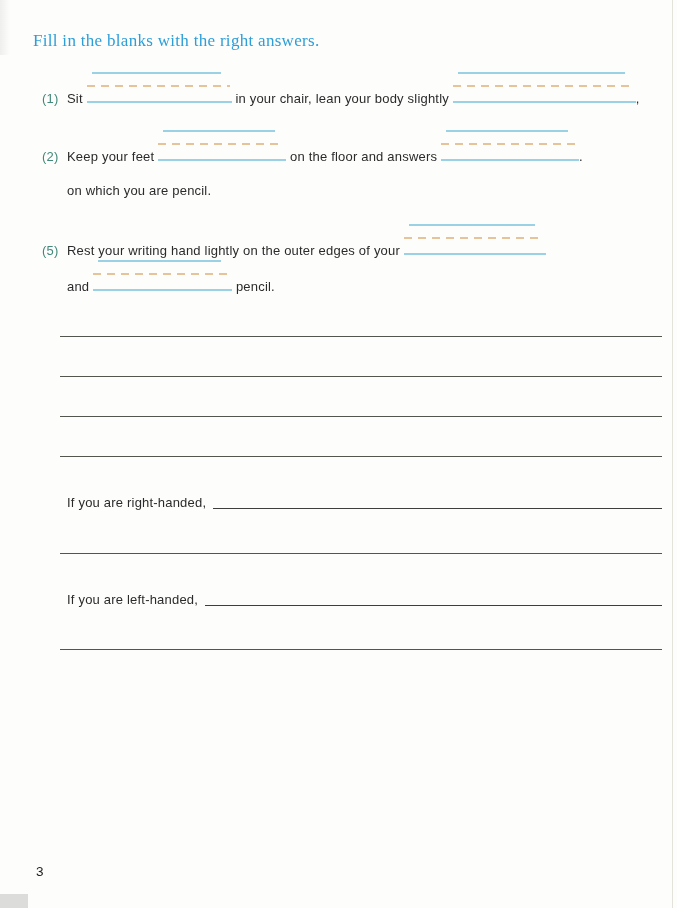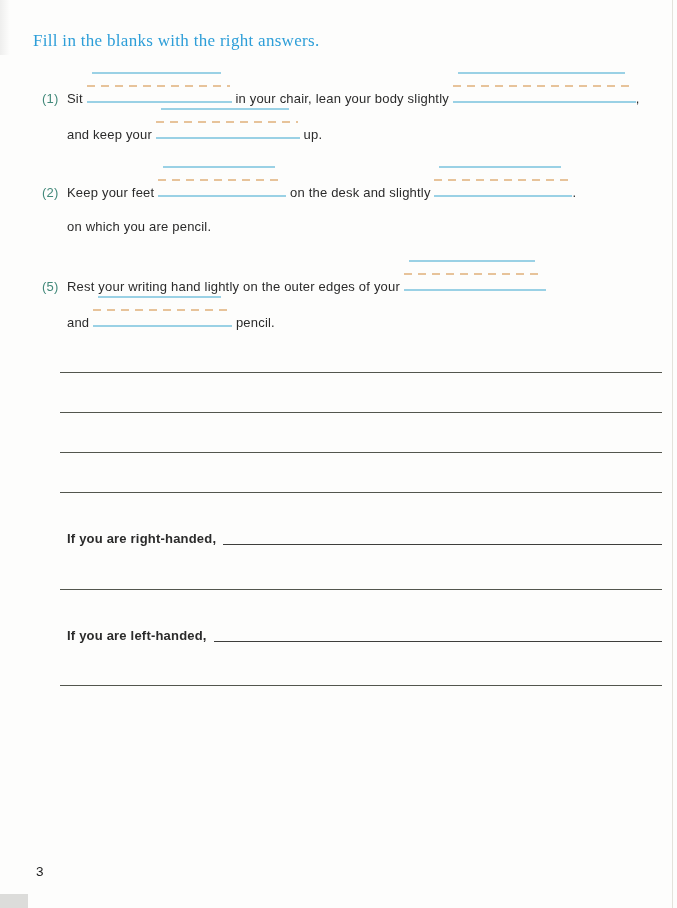--- a/index.html
+++ b/index.html
@@ -72,21 +72,21 @@
     position: absolute; top: 13px; left: 0; right: 2px; height: 2px;
     background-image: repeating-linear-gradient(90deg,
       var(--guide-dash, #E7C39A) 0 8px, transparent 8px 14px);
   }
 
   .answer-rules { margin: 40px 15px 0 60px; }
   .rule { height: 0; border-bottom: 1px solid var(--rule, #53564E); }
   .rule + .rule { margin-top: 39px; }
 
   .prompt-row { display: flex; line-height: 18px; }
-  .prompt-row .label { white-space: nowrap; padding-right: 7px; font-weight: bold; }
+  .prompt-row .label { white-space: nowrap; padding-right: 7px; }
   .prompt-row .fill-line {
     flex: 1 1 auto;
     border-bottom: 1px solid var(--fill, #3E3E3C);
     margin-bottom: 3px;
   }
   .prompt-row.first  { margin: 37px 15px 0 67px; }
   .rule-mid          { margin: 41px 15px 0 60px; height: 0; border-bottom: 1px solid var(--rule, #53564E); }
   .prompt-row.second { margin: 37px 15px 0 67px; text-align: center; }
   .rule-last         { margin: 40px 15px 0 60px; height: 0; border-bottom: 1px solid var(--rule, #53564E); }
 
@@ -101,24 +101,23 @@
 <div class="page">
   <div class="top-shade"></div>
   <div class="edge-right"></div>
   <div class="corner-shade"></div>
 
   <div class="heading">Fill in the blanks with the right answers.</div>
 
   <div class="questions">
       <div class="question">
         <div class="q-line first"><span class="qnum">(1)</span><span class="q-text">Sit </span><span class="blank" style="width: 145px;"></span><span class="q-text"> in your chair, lean your body slightly </span><span class="blank" style="width: 183px;"></span><span class="q-text">,</span></div>
-        <div class="q-line"><span class="q-text">and keep your </span><span class="blank" style="width: 144px;"></span><span class="q-text"> up.</span></div>
       </div>
       <div class="question">
-        <div class="q-line first"><span class="qnum">(2)</span><span class="q-text">Keep your feet </span><span class="blank" style="width: 128px;"></span><span class="q-text"> on the desk and slightly </span><span class="blank" style="width: 138px;"></span><span class="q-text">.</span></div>
+        <div class="q-line first"><span class="qnum">(2)</span><span class="q-text">Keep your feet </span><span class="blank" style="width: 128px;"></span><span class="q-text"> on the floor and answers </span><span class="blank" style="width: 138px;"></span><span class="q-text">.</span></div>
       </div>
       <div class="question">
         <div class="q-line"><span class="q-text">on which you are pencil.</span></div>
       </div>
       <div class="question">
         <div class="q-line first"><span class="qnum">(5)</span><span class="q-text">Rest your writing hand lightly on the outer edges of your </span><span class="blank" style="width: 142px;"></span></div>
         <div class="q-line"><span class="q-text">and </span><span class="blank" style="width: 139px;"></span><span class="q-text"> pencil.</span></div>
       </div>
     </div>
 

